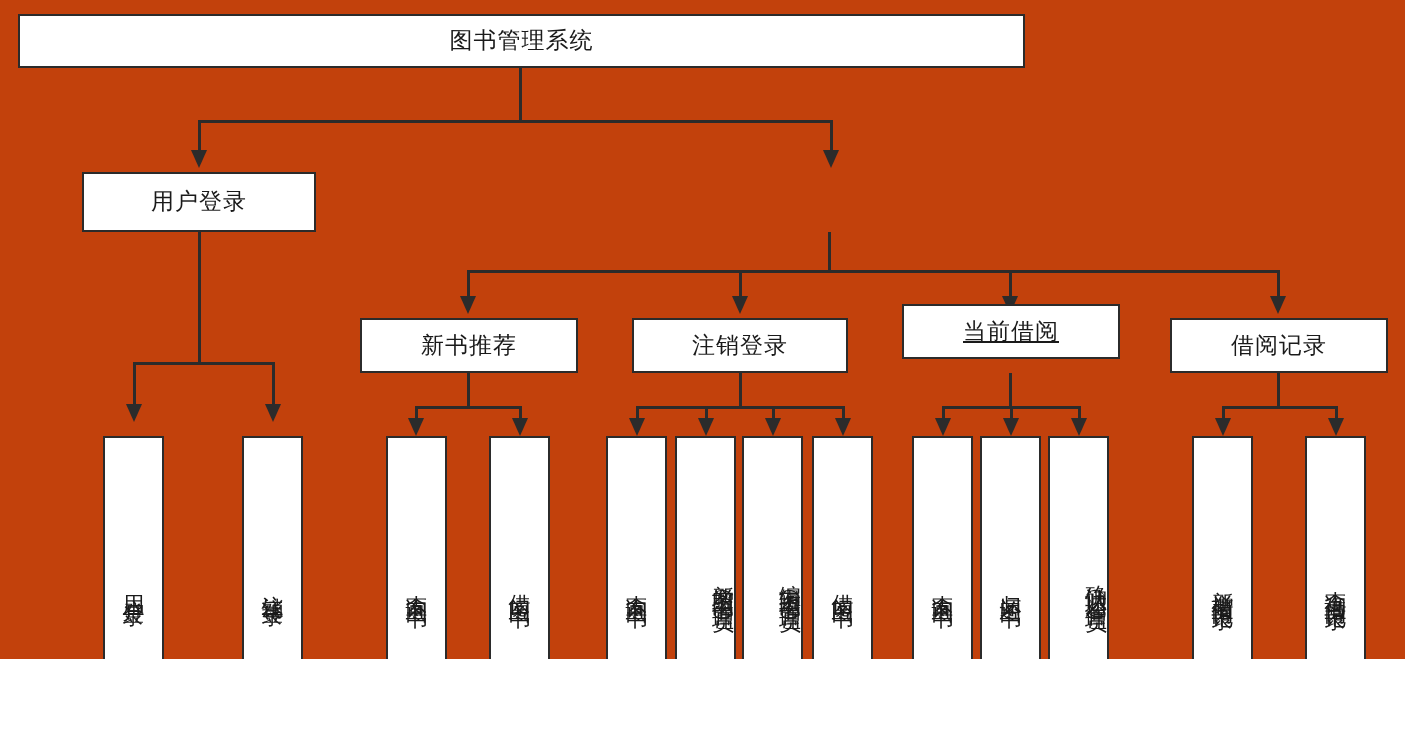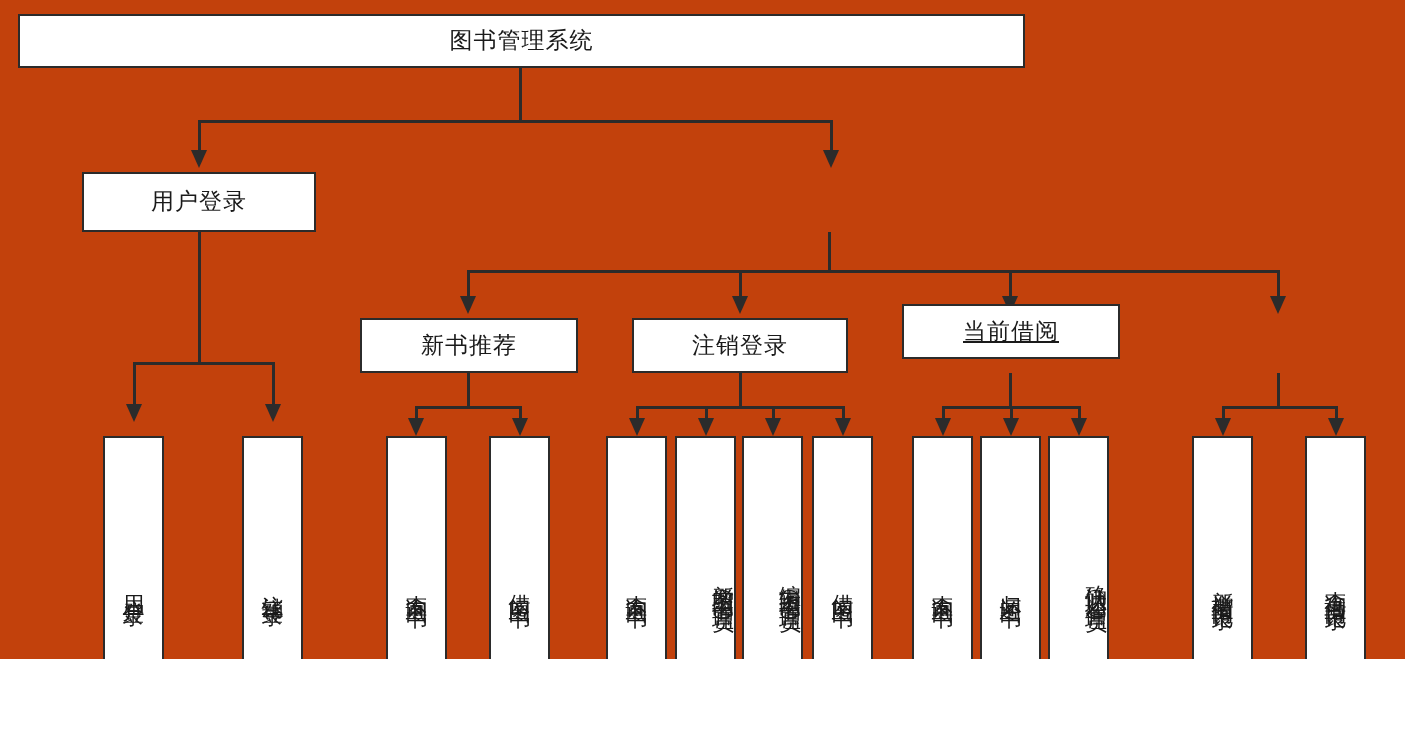--- a/index.html
+++ b/index.html
@@ -107,20 +107,21 @@
   <div class="arrow" style="left:1002px; top:296px;"></div>
   <div class="line v" style="left:1277px; top:270px; height:28px;"></div>
   <div class="arrow" style="left:1270px; top:296px;"></div>
 
   <div class="node horizontal" style="left:360px; top:318px; width:218px; height:55px;">新书推荐</div>
 
   <div class="node horizontal" style="left:632px; top:318px; width:216px; height:55px;">注销登录</div>
 
   <div class="node horizontal" style="left:902px; top:304px; width:218px; height:55px;text-decoration:underline;">当前借阅</div>
 
+  <div class="node horizontal" style="left:1170px; top:318px; width:218px; height:55px;">借阅记录</div>
 
   <div class="line v" style="left:467px; top:373px; height:33px;"></div>
   <div class="line h" style="left:415px; top:406px; width:106px;"></div>
   <div class="line v" style="left:415px; top:406px; height:14px;"></div>
   <div class="arrow" style="left:408px; top:418px;"></div>
   <div class="line v" style="left:519px; top:406px; height:14px;"></div>
   <div class="arrow" style="left:512px; top:418px;"></div>
 
   <div class="line v" style="left:739px; top:373px; height:33px;"></div>
   <div class="line h" style="left:636px; top:406px; width:208px;"></div>

